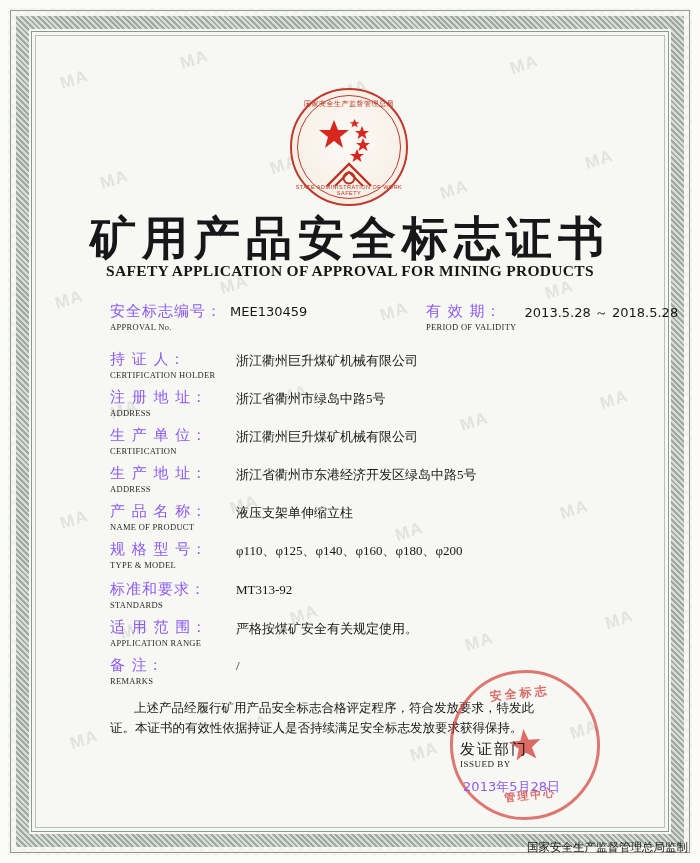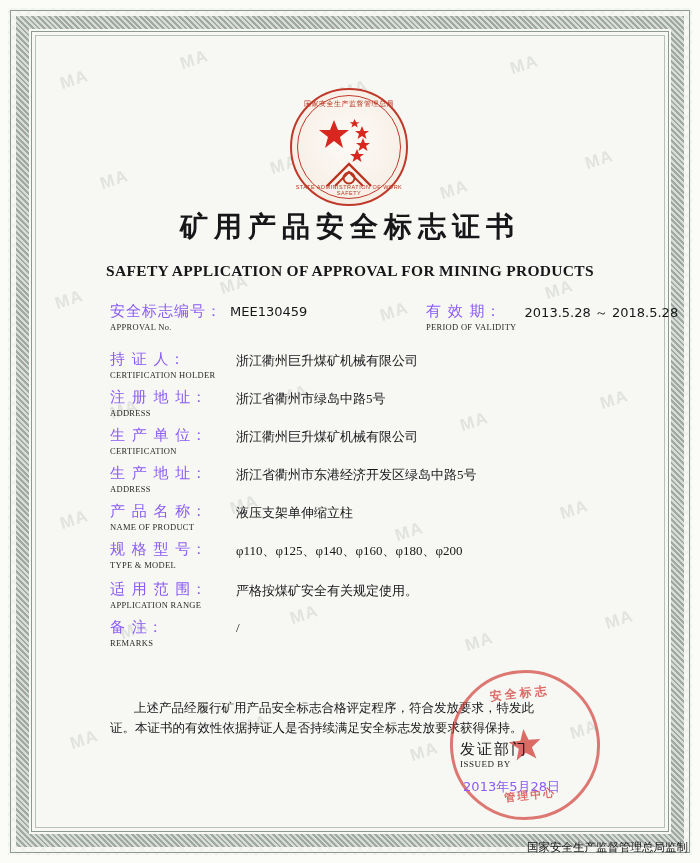--- a/index.html
+++ b/index.html
@@ -157,21 +157,21 @@
   .emblem-text-bottom { bottom: 8px; font-size: 5.5px; }
 
   
   .title-cn {
     position: absolute;
     left: 0; right: 0;
     top: 168px;
     text-align: center;
     font-family: "DejaVu Sans", "Liberation Sans", sans-serif;
     font-weight: bold;
-    font-size: 28px;
+    font-size: 46px;
     letter-spacing: 6px;
     color: #17171a;
   }
   .title-en {
     position: absolute;
     left: 0; right: 0;
     top: 222px;
     text-align: center;
     font-family: "Liberation Serif", serif;
     font-weight: bold;
@@ -476,20 +476,27 @@
           <div class="lbl-cn">规 格 型 号：</div>
           <div class="lbl-en">TYPE &amp; MODEL</div>
         </div>
         <div class="value">φ110、φ125、φ140、φ160、φ180、φ200</div>
       </div>
     </div>
 
     <div class="fields-2">
       <div class="field">
         <div class="labels">
+          <div class="lbl-cn">标准和要求：</div>
+          <div class="lbl-en">STANDARDS</div>
+        </div>
+        <div class="value">MT313-92</div>
+      </div>
+      <div class="field">
+        <div class="labels">
           <div class="lbl-cn">适 用 范 围：</div>
           <div class="lbl-en">APPLICATION RANGE</div>
         </div>
         <div class="value">严格按煤矿安全有关规定使用。</div>
       </div>
       <div class="field">
         <div class="labels">
           <div class="lbl-cn">备 注：</div>
           <div class="lbl-en">REMARKS</div>
         </div>

